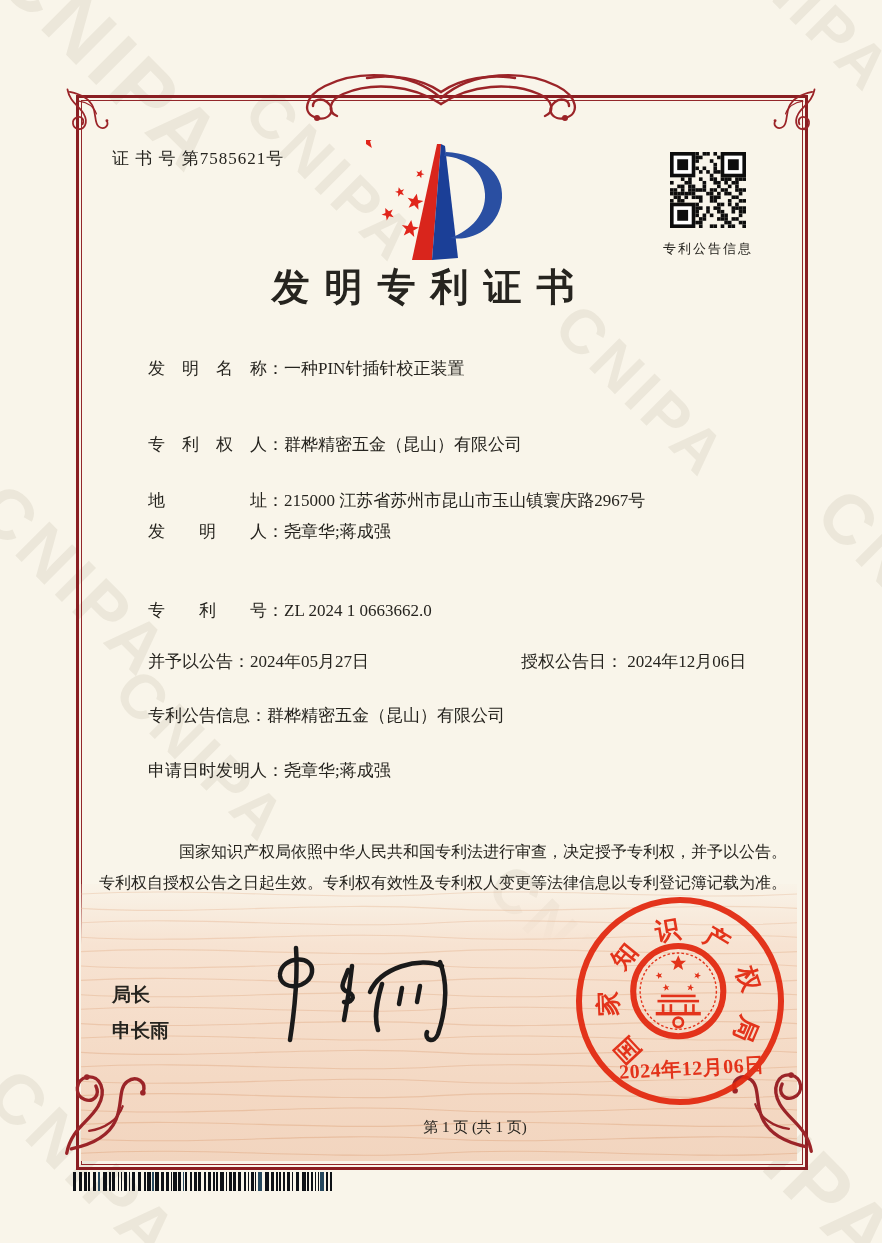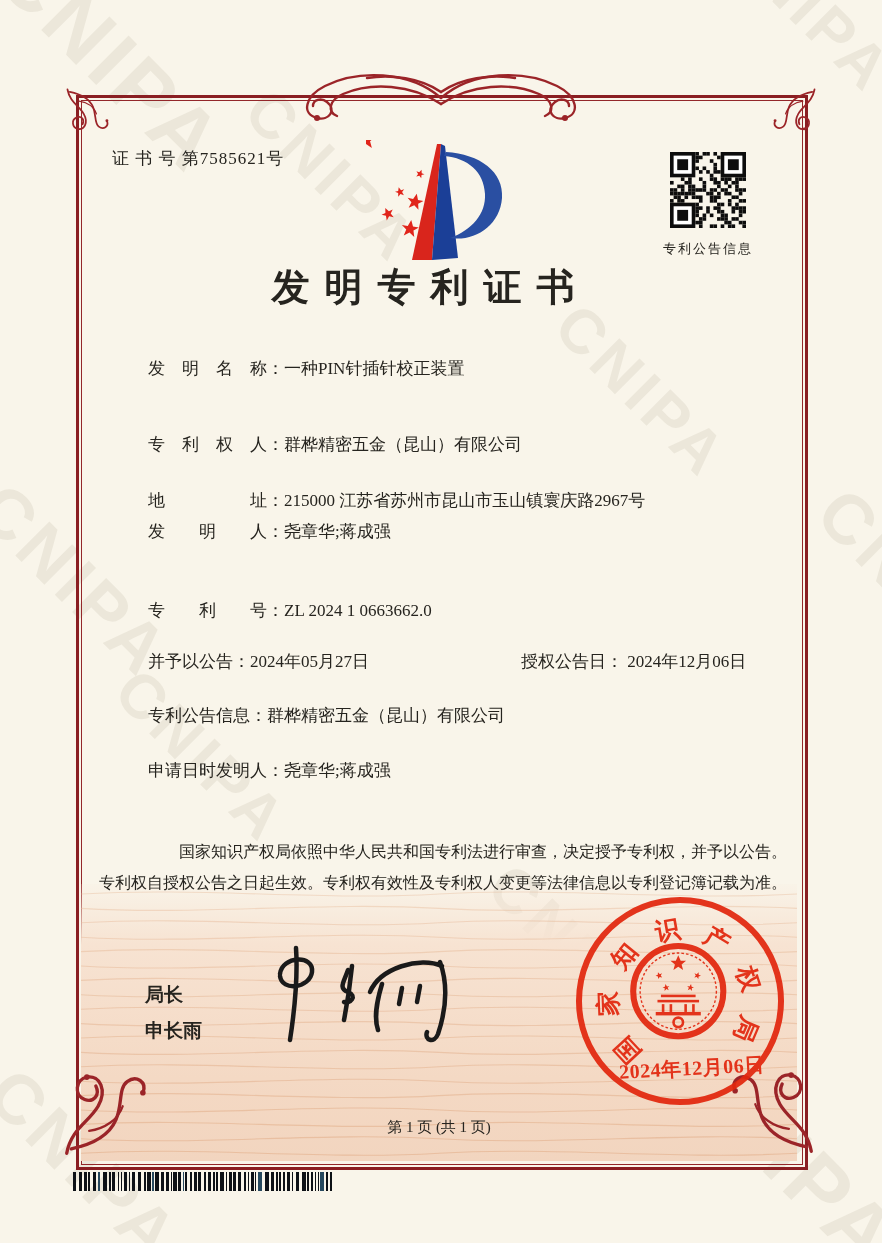--- a/index.html
+++ b/index.html
@@ -28,32 +28,32 @@
          font-weight:700;letter-spacing:15px;text-indent:15px;z-index:3;}
   
   .row{position:absolute;left:112px;font-size:17px;white-space:nowrap;z-index:3;margin-left:36px;}
   .row .lbl,.row .val{white-space:pre;}
   .rgt{position:absolute;left:373px;white-space:nowrap;}
   
   .decl{position:absolute;left:95px;top:836px;width:692px;text-align:right;font-size:16px;
         line-height:31px;z-index:3;}
   
   .director{position:absolute;left:112px;font-size:19px;font-weight:700;
-            font-family:"Liberation Sans","DejaVu Sans",sans-serif;z-index:3;margin-left:33px;}
+            font-family:"Liberation Sans","DejaVu Sans",sans-serif;z-index:3;}
   .sig{position:absolute;left:252px;top:942px;z-index:3;}
   
   .seal{position:absolute;left:576px;top:897px;width:196px;height:196px;border:6px solid #e2270e;
         border-radius:50%;transform:rotate(-10deg);z-index:4;opacity:.93;}
   #seal-ring{position:absolute;inset:0;}
   #seal-ring span{position:absolute;left:50%;top:50%;font-size:25px;font-weight:700;color:#e2270e;}
   .seal-emblem{position:absolute;left:50%;top:45%;transform:translate(-50%,-50%) rotate(10deg);}
   .seal-date{position:absolute;left:0;bottom:16px;width:100%;text-align:center;font-size:20px;
              font-weight:700;color:#e2270e;transform:rotate(7deg);letter-spacing:.5px;}
   
-  .pagefoot{position:absolute;left:76px;top:1118px;width:726px;text-align:center;font-size:15px;z-index:3;}
+  .pagefoot{position:absolute;left:76px;top:1118px;width:726px;text-align:center;font-size:15px;z-index:3;padding-left:36px;}
   .barcode{position:absolute;left:73px;top:1172px;z-index:3;}
 </style>
 </head>
 <body>
 
 <div class="page">
 
   <div id="watermarks">
       <div class="wm" style="left: -30px; top: 10px; font-size: 84px;">CNIPA</div>
       <div class="wm" style="left: 700px; top: -30px; font-size: 62px;">CNIPA</div>

